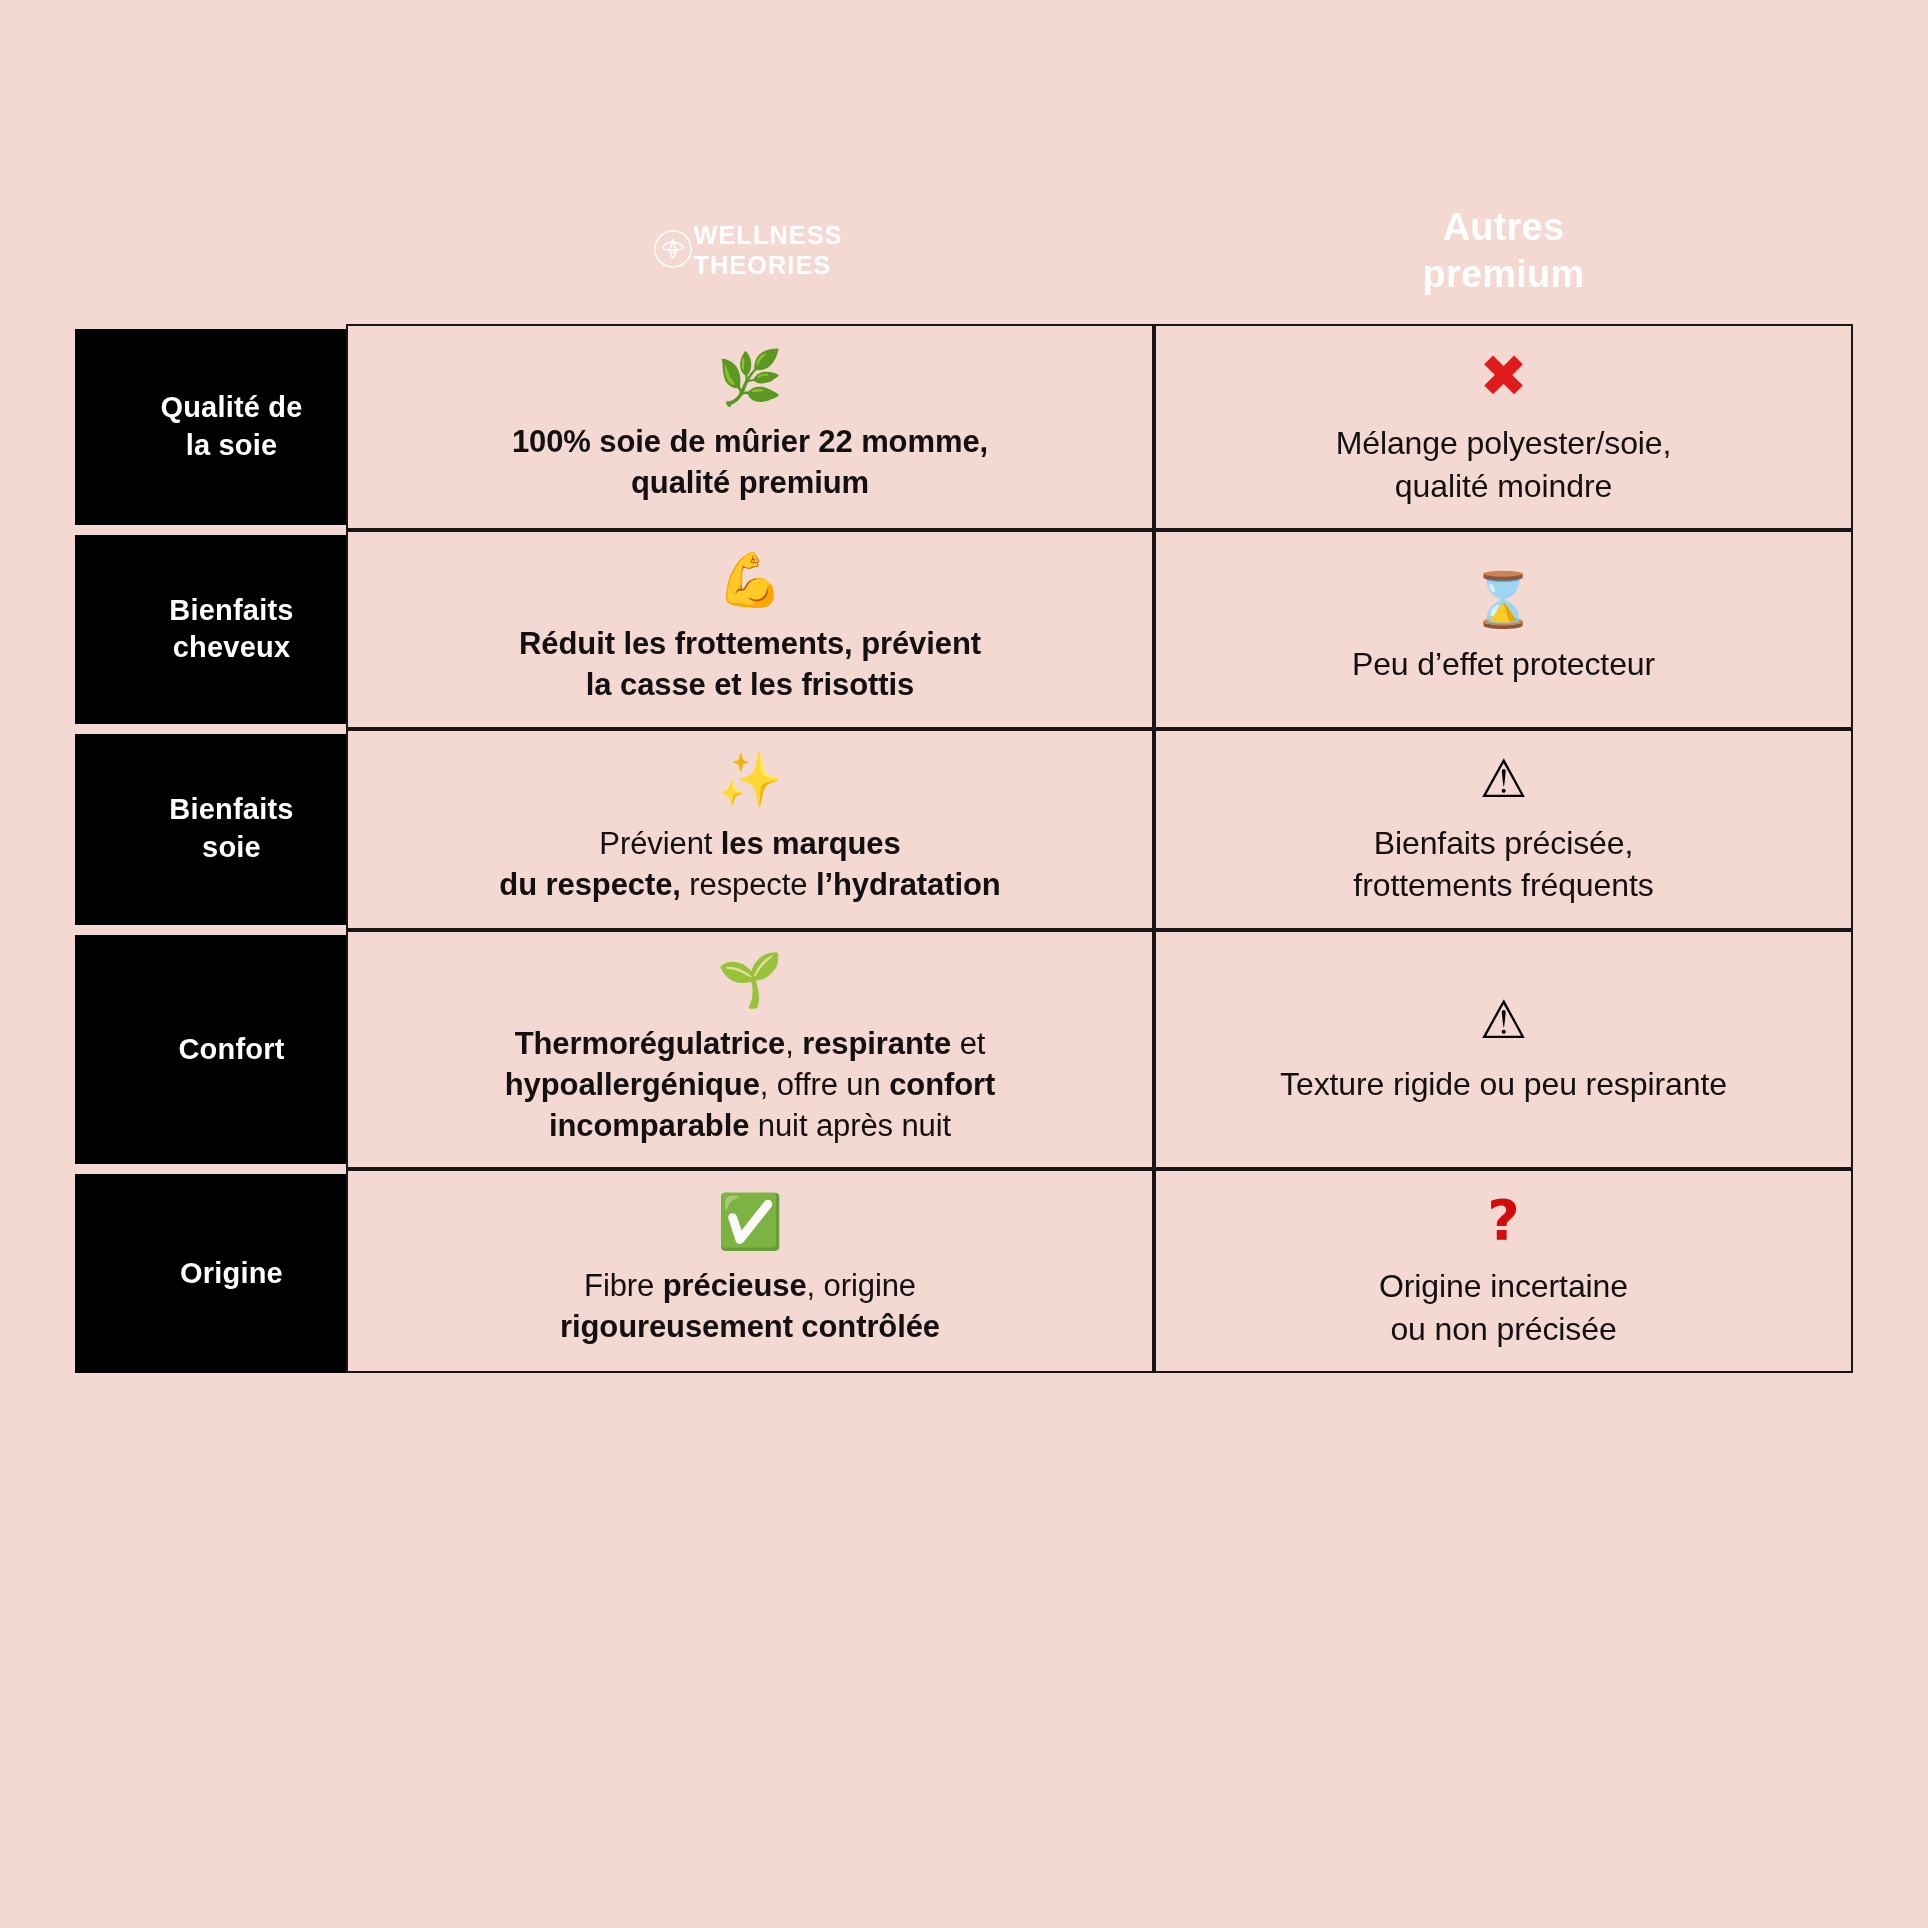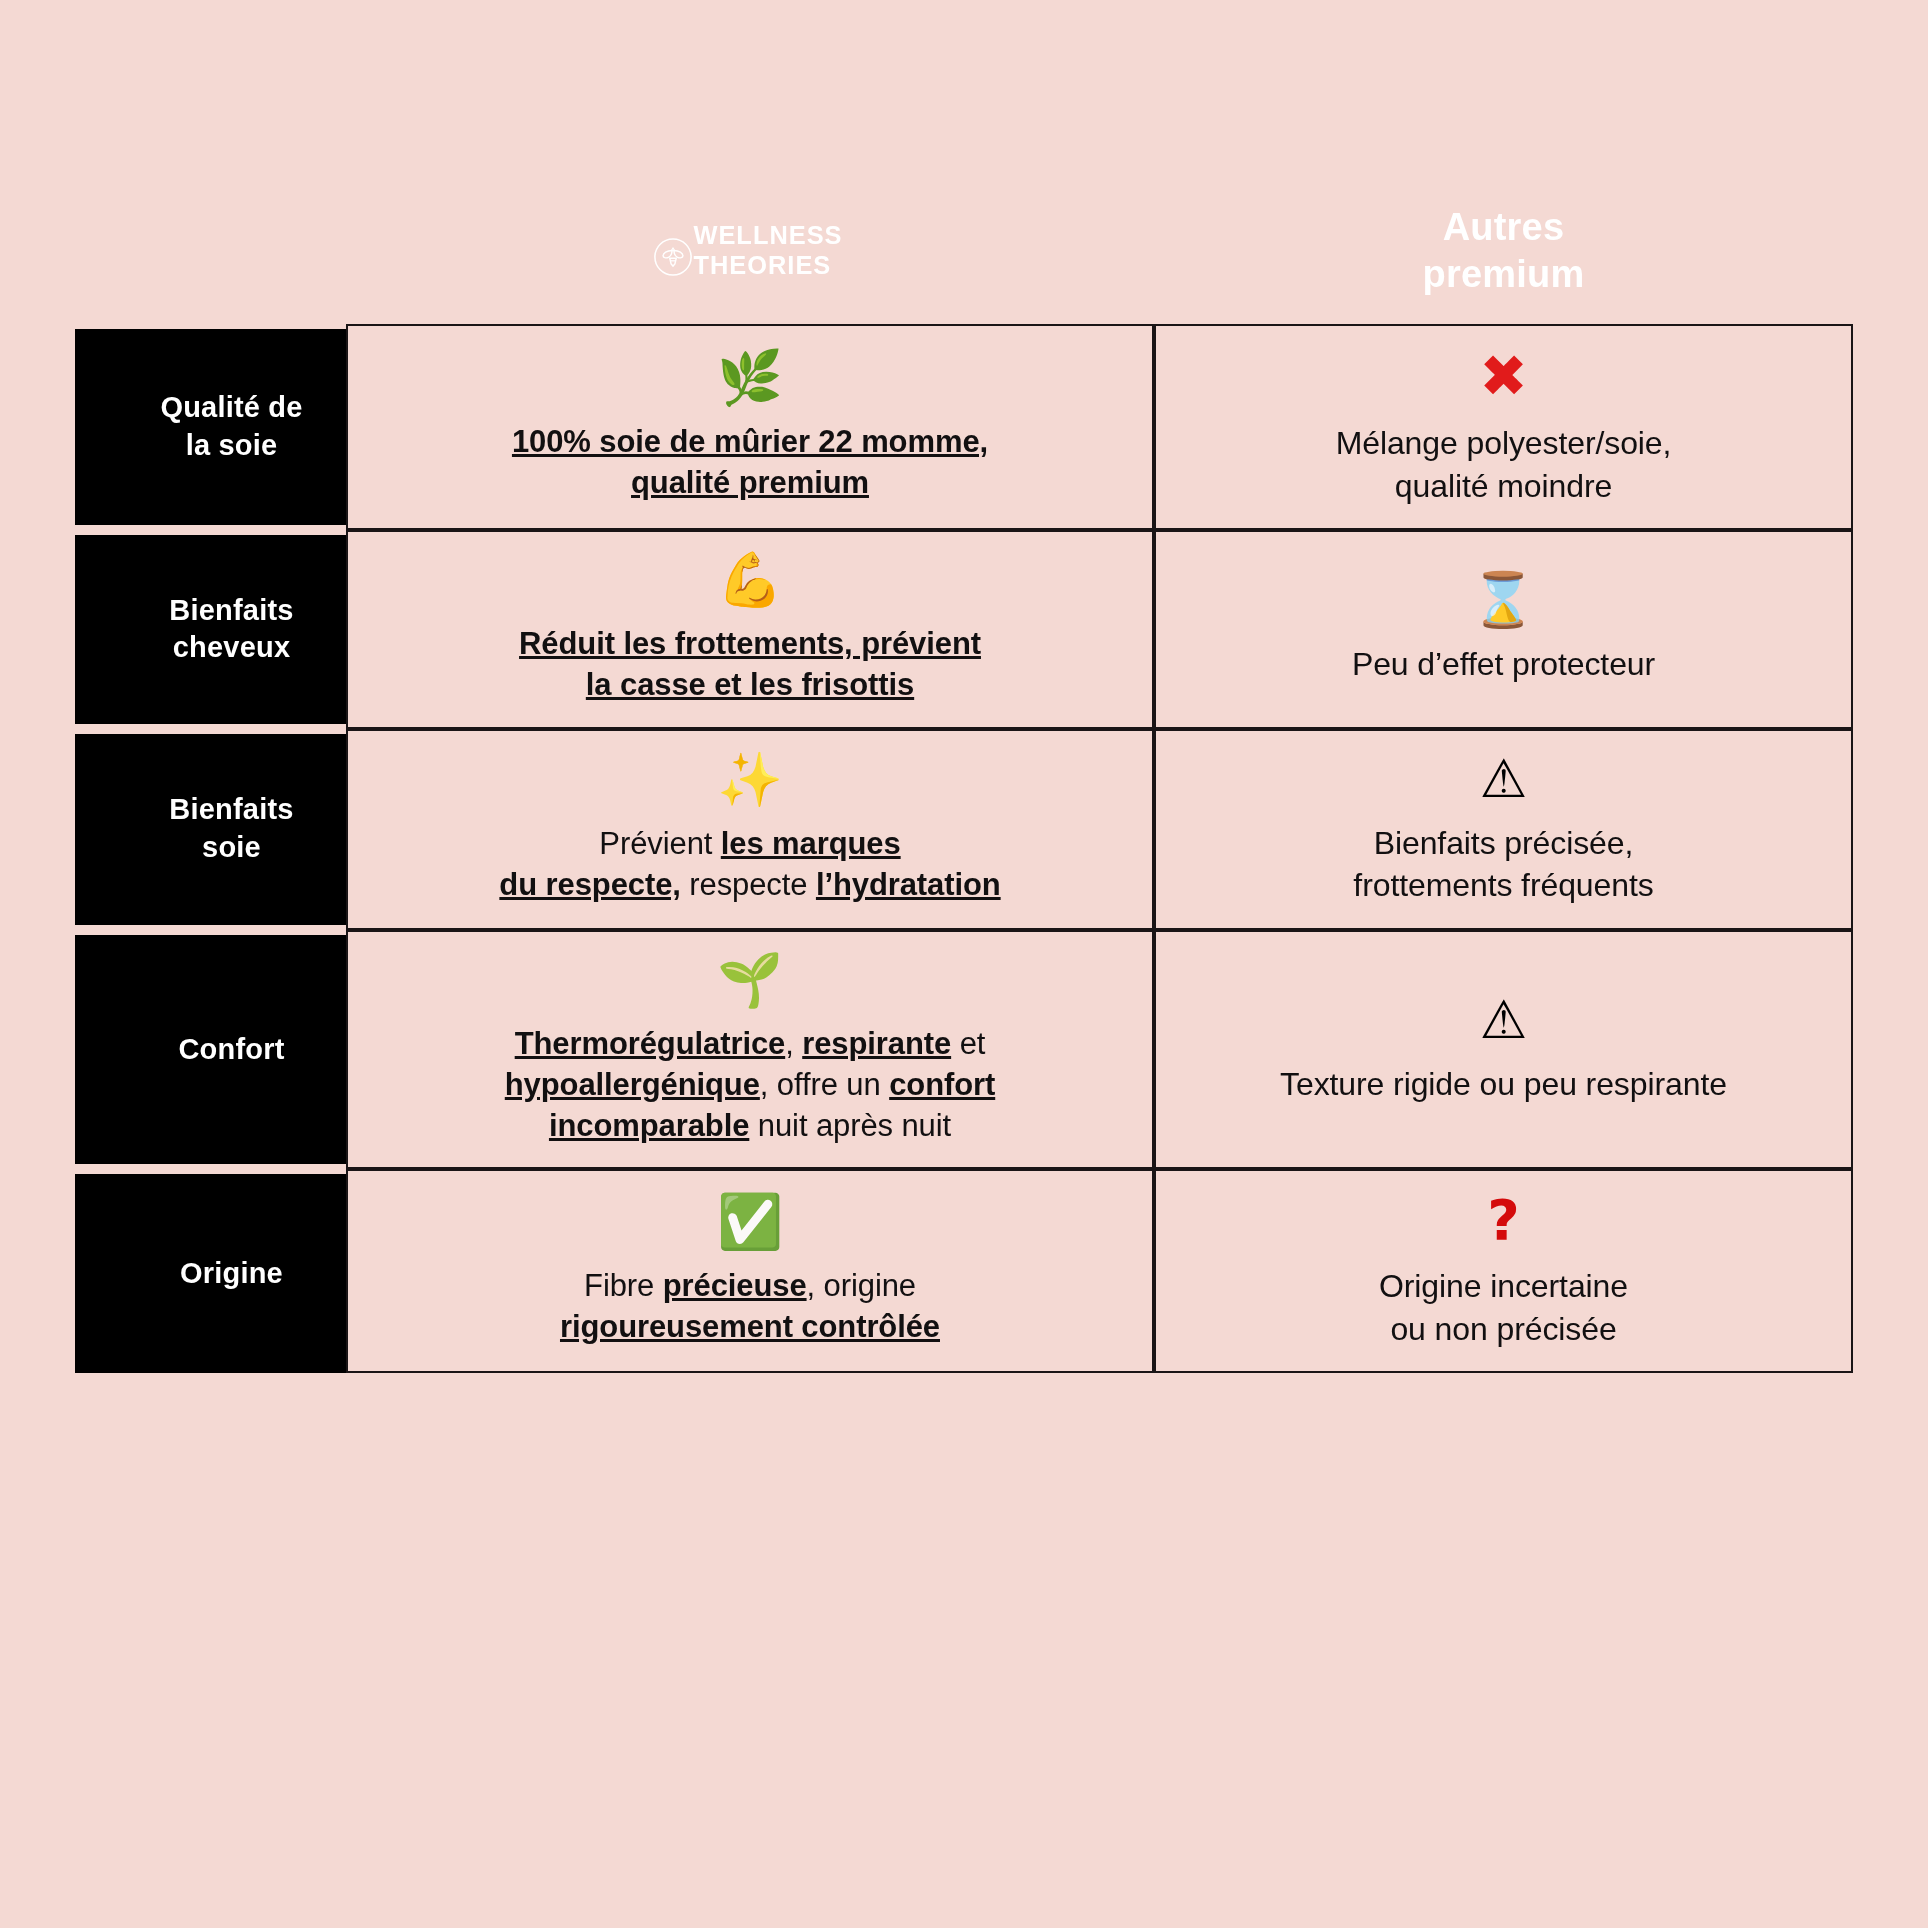--- a/index.html
+++ b/index.html
@@ -47,21 +47,21 @@
     background: #000000;
     height: 147px;
     vertical-align: middle;
     text-align: center;
     color: #FFFFFF;
   }
   .header-cell.brand-cell { border-right: 4.7px solid #F4D9D3; }
 
   .brand-logo-wrap {
     display: flex;
-    align-items: flex-end;
+    align-items: center;
     justify-content: center;
   }
   .brand-words {
     font-size: 25.4px;
     font-weight: bold;
     letter-spacing: 1px;
     line-height: 1.18;
     text-align: left;
     color: #FFFFFF;
   }
@@ -116,21 +116,21 @@
     font-size: 56px;
   }
 
   .cell-text {
     font-size: 31px;
     line-height: 1.33;
     color: #121011;
     letter-spacing: -0.1px;
   }
   .cell.brand .cell-text { font-weight: bold; }
-  .cell-text b { font-weight: bold; text-decoration: underline; }
+  .cell-text b { font-weight: bold; }
   .cell-text .reg { font-weight: normal; }
 
   .cell.other .cell-text { font-weight: normal; font-size: 32px; }
 
   
   tr:last-child .row-label { border-bottom: none; }
 </style>
 </head>
 <body>
 

